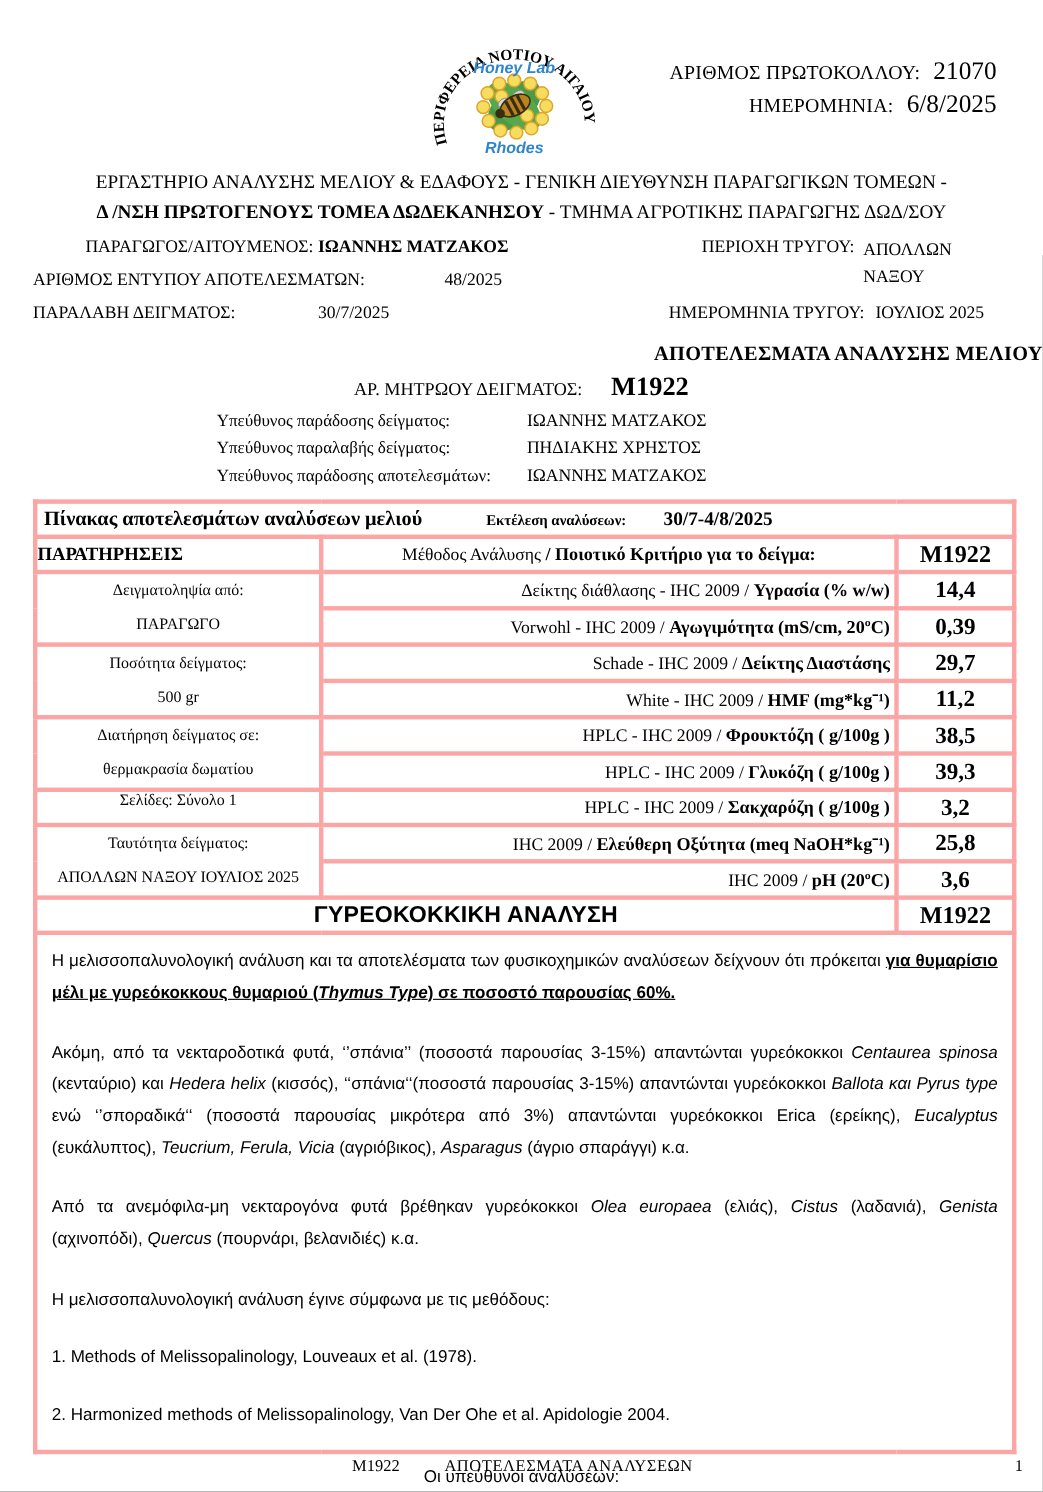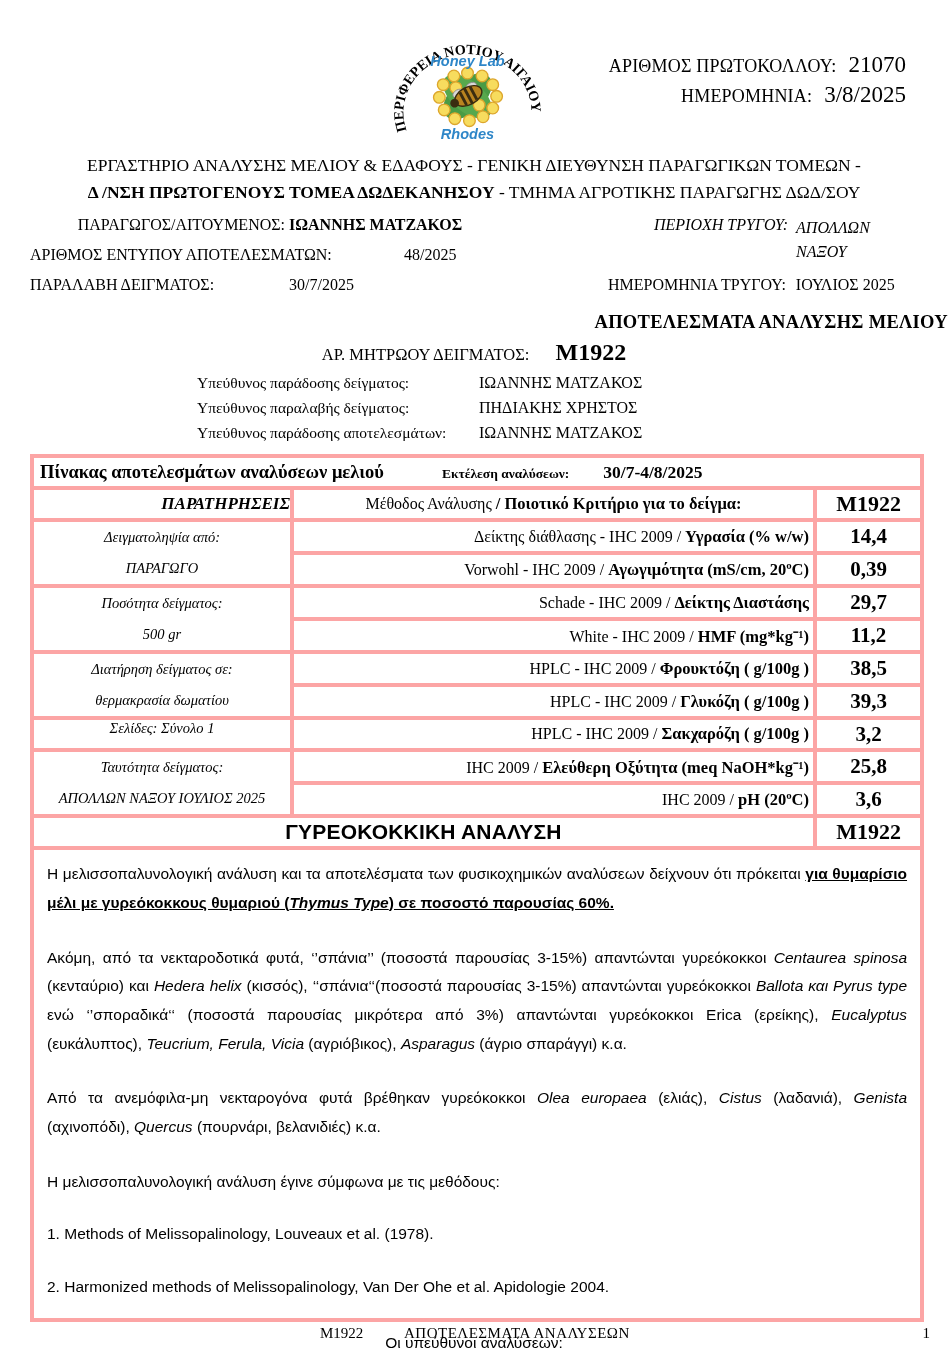--- a/index.html
+++ b/index.html
@@ -27,21 +27,21 @@
   .org-l2 { font-size: 17.5px; }
   .org-l2 b { font-weight: bold; }
   .org-addr { font-size: 16.5px; }
   .org-addr sup { font-size: 10px; }
 
   
   .info { position: relative; height: 90px; margin: 10px 30px 0 30px; font-size: 16px; }
   .info-line { position: absolute; white-space: nowrap; }
   .info-val-b { font-weight: bold; }
   .lbl-gap { display: inline-block; }
-  .region { position: absolute; left: 624px; top: 0; font-style: italic; }
+  .region { position: absolute; left: 608px; top: 0; }
   .region-val { display: inline-block; vertical-align: top; width: 110px; white-space: normal; line-height: 1.5; padding-left: 4px;}
   .harvest { position: absolute; left: 578px; top: 60px; }
 
   
   .sample-blk { margin: 6px 0 0 0; }
   .res-title { text-align: right; font-weight: bold; font-size: 18.5px; letter-spacing: 0.3px; }
   .reg-line { text-align: center; margin-top: 6px; font-size: 16.5px; }
   .reg-value { font-weight: bold; font-size: 24px; margin-left: 22px; }
   .resp-rows { width: 610px; margin: 8px auto 0 auto; font-size: 15.5px; }
   .resp-row { display: flex; margin-bottom: 7px; }
@@ -56,21 +56,21 @@
   table.results td { border: 4px solid #fca5a5; overflow: hidden; }
   col.c1 { width: 260px; } col.c2 { width: 523px; } col.c3 { width: 107px; }
   tr.sub td { border-top: 1.5px solid #000; }
   tr { height: 32px; }
 
   .t-title-cell { padding: 2px 6px; white-space: nowrap; }
   .tbl-title { font-weight: bold; font-size: 18.5px; }
   .tbl-exec-label { font-weight: bold; font-size: 13.5px; margin-left: 54px; }
   .tbl-exec-value { font-weight: bold; font-size: 17.5px; margin-left: 30px; }
 
-  .c-obs { text-align: right; font-size: 14.5px; padding: 0; vertical-align: top; font-style: italic; }
+  .c-obs { text-align: left; font-size: 14.5px; padding: 0; vertical-align: top; }
   .c-obs.head { font-weight: bold; font-size: 17px; vertical-align: middle; }
   .obs-line { height: 31px; display: flex; align-items: center; justify-content: center; }
   .obs-single { height: 100%; display: flex; align-items: center; justify-content: center; }
   .c-method { text-align: right; font-size: 16px; padding-right: 4px; white-space: nowrap; }
   .c-method b { font-size: 16.5px; }
   .c-method.head-center { text-align: center; padding-right: 0; }
   .c-val { text-align: center; font-weight: bold; font-size: 21px; }
   .c-val.sample-code { font-size: 22px; }
 
   .pollen-head-cell {
@@ -152,21 +152,21 @@
         <text x="85" y="106" text-anchor="middle" class="logo-blue" font-size="15" fill="#2e86c8">Rhodes</text>
       </svg>
     </div>
     <div class="proto-block">
       <div class="proto-line">
         <span class="proto-label">ΑΡΙΘΜΟΣ ΠΡΩΤΟΚΟΛΛΟΥ:</span>
         <span class="proto-value">21070</span>
       </div>
       <div class="proto-line">
         <span class="proto-label">ΗΜΕΡΟΜΗΝΙΑ:</span>
-        <span class="proto-value">3/8/2025</span>
+        <span class="proto-value">6/8/2025</span>
       </div>
     </div>
   </div>
 
   <div class="org-lines">
     <div class="org-l1">ΕΡΓΑΣΤΗΡΙΟ ΑΝΑΛΥΣΗΣ ΜΕΛΙΟΥ &amp; ΕΔΑΦΟΥΣ - ΓΕΝΙΚΗ ΔΙΕΥΘΥΝΣΗ ΠΑΡΑΓΩΓΙΚΩΝ ΤΟΜΕΩΝ -</div>
     <div class="org-l2"><b>Δ /ΝΣΗ ΠΡΩΤΟΓΕΝΟΥΣ ΤΟΜΕΑ ΔΩΔΕΚΑΝΗΣΟΥ</b><span> - ΤΜΗΜΑ ΑΓΡΟΤΙΚΗΣ ΠΑΡΑΓΩΓΗΣ ΔΩΔ/ΣΟΥ</span></div>
   </div>
 
   <div class="info">

